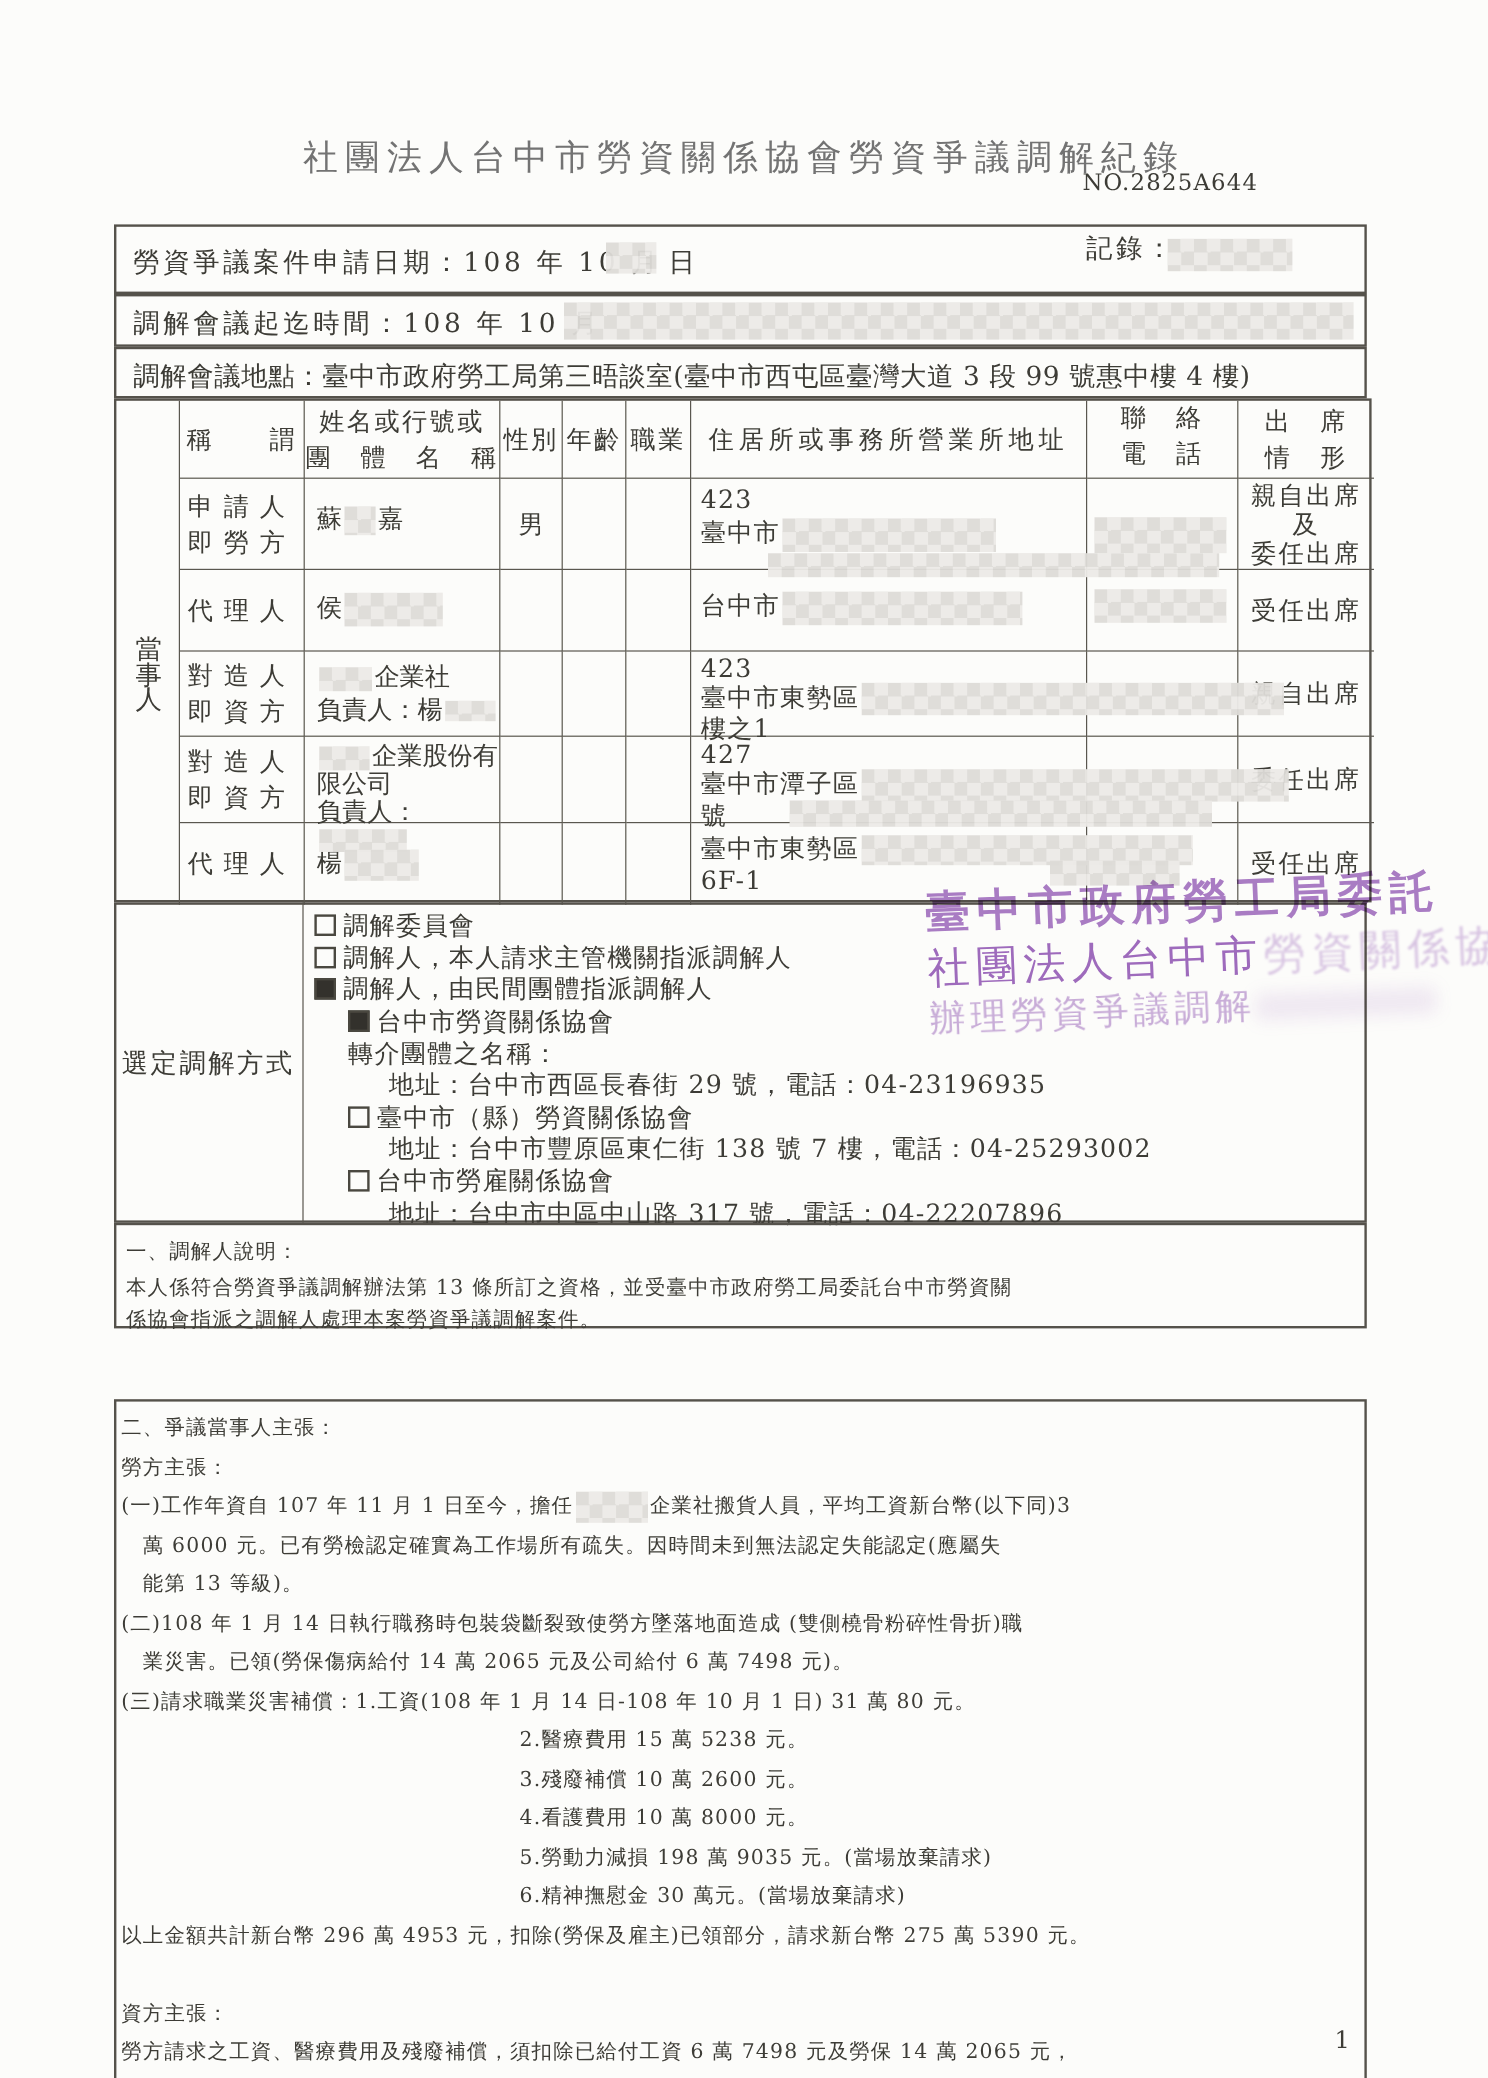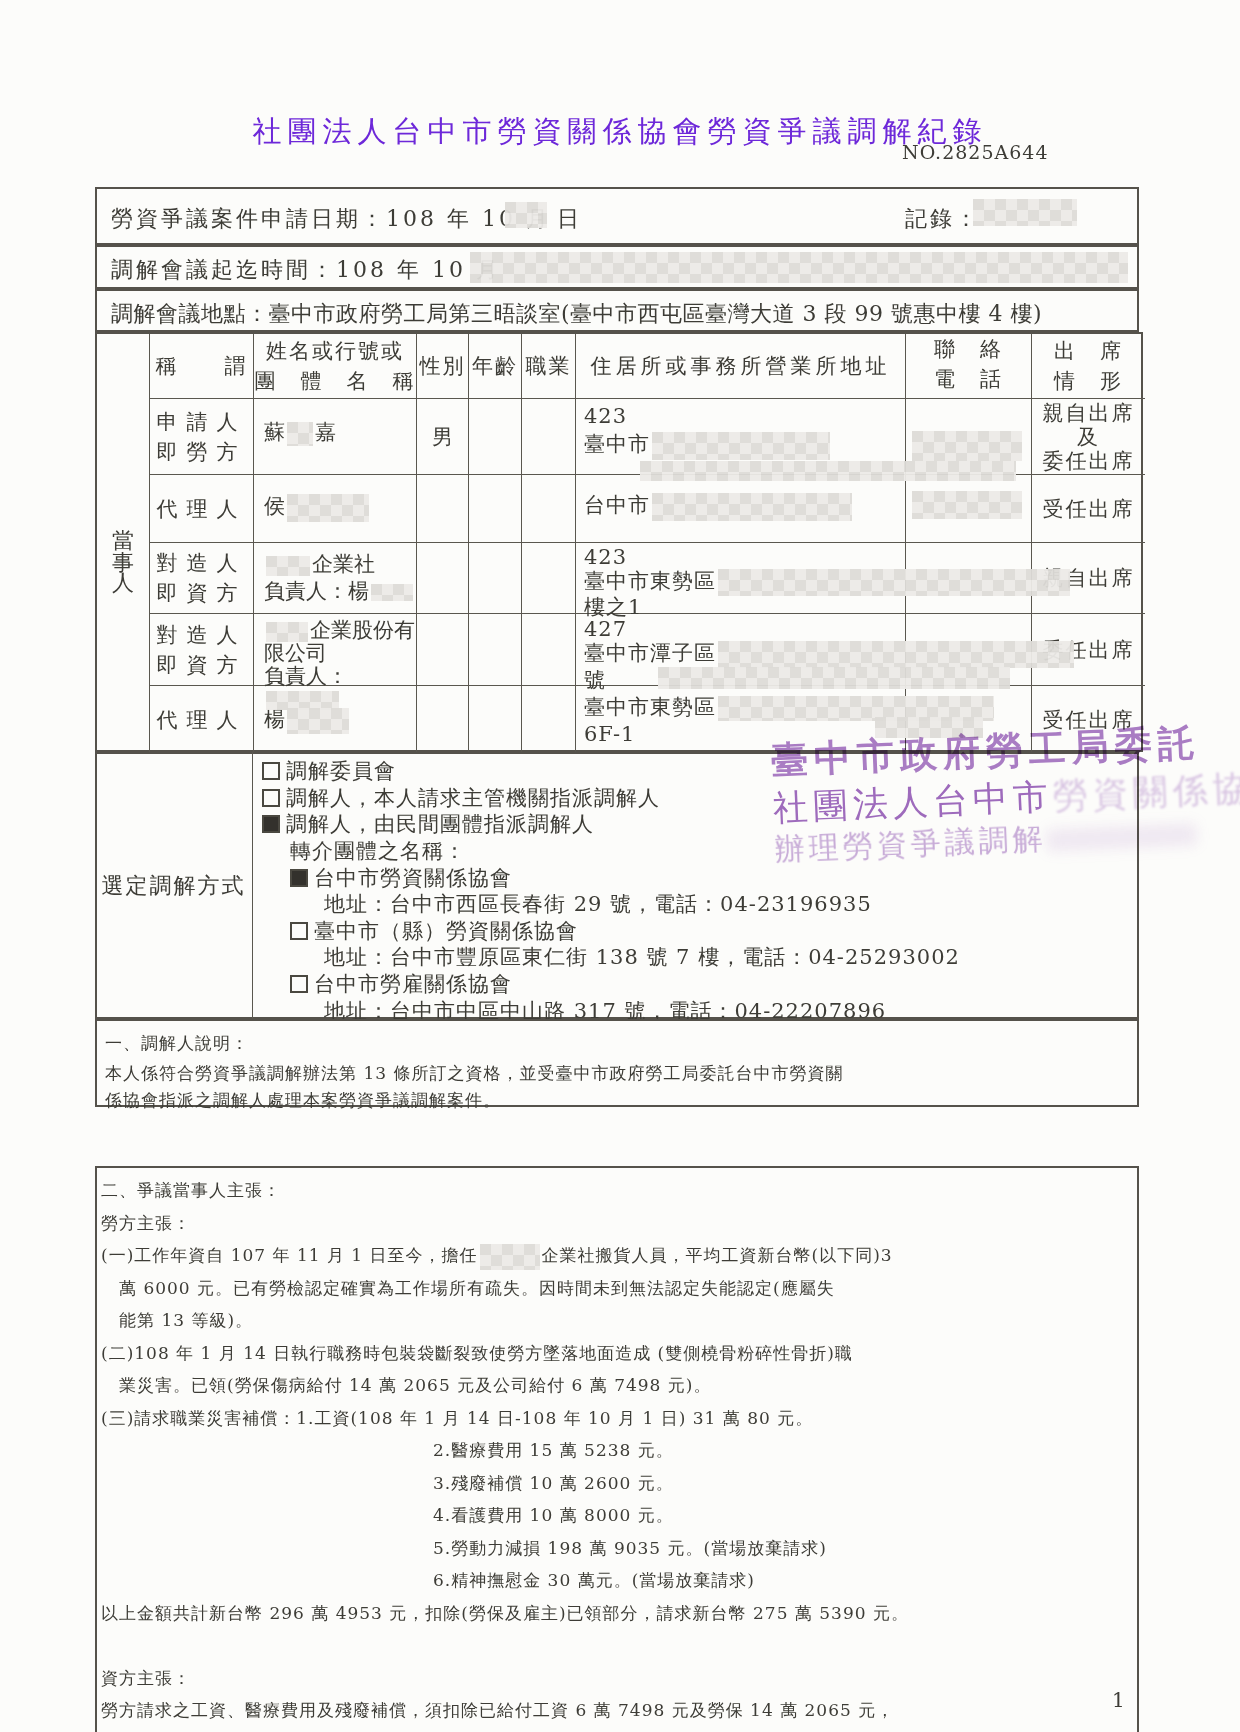--- a/index.html
+++ b/index.html
@@ -48,28 +48,28 @@
   .st2{font-size:35px;letter-spacing:5px;line-height:44px;}
   .st2 .faint{opacity:.38;filter:blur(1px);}
   .st3{font-size:30px;letter-spacing:4px;opacity:.55;filter:blur(.6px);line-height:40px;}
   .smudge{display:inline-block;width:150px;height:22px;background:rgba(160,108,192,.25);filter:blur(7px);vertical-align:middle;}
 </style>
 </head>
 <body>
 
 <div class="sheet">
 
-  <div class="abs" style="left:0;top:112px;width:1240px;text-align:center;font-size:29px;letter-spacing:6px;color:#6d28d9;">社團法人台中市勞資關係協會勞資爭議調解紀錄</div>
+  <div class="abs" style="left:0;top:112px;width:1240px;text-align:center;font-size:29px;letter-spacing:6px;color:#737373;">社團法人台中市勞資關係協會勞資爭議調解紀錄</div>
   <div class="abs" style="left:902px;top:141px;font-size:19px;letter-spacing:1px;">NO.2825A644</div>
 
   <div class="bx" style="top:187px;height:58px;">
     <div class="abs metaline" style="left:14px;top:15px;">勞資爭議案件申請日期：108 年 10 月</div>
     <div class="abs redact" style="left:408px;top:13px;width:42px;height:26px;"></div>
     <div class="abs metaline" style="left:460px;top:15px;">日</div>
-    <div class="abs metaline" style="left:808px;top:15px;">記錄：</div>
+    <div class="abs metaline" style="left:808px;top:3px;">記錄：</div>
     <div class="abs redact" style="left:876px;top:10px;width:104px;height:27px;"></div>
   </div>
 
   <div class="bx" style="top:245px;height:44px;">
     <div class="abs metaline" style="left:14px;top:8px;">調解會議起迄時間：108 年 10 月</div>
     <div class="abs redact" style="left:373px;top:5px;width:658px;height:31px;"></div>
   </div>
 
   <div class="bx" style="top:289px;height:43px;">
     <div class="abs metaline" style="left:14px;top:8px;letter-spacing:0.5px;">調解會議地點：臺中市政府勞工局第三晤談室(臺中市西屯區臺灣大道 3 段 99 號惠中樓 4 樓)</div>
@@ -154,25 +154,25 @@
         <span>調解委員會</span>
       </div>
     <div class="medrow">
         <span class="cb"></span>
         <span>調解人，本人請求主管機關指派調解人</span>
       </div>
     <div class="medrow">
         <span class="cb checked"></span>
         <span>調解人，由民間團體指派調解人</span>
       </div>
-    <div class="medrow ind1">轉介團體之名稱：</div>
     <div class="medrow ind1">
         <span class="cb checked"></span>
         <span>台中市勞資關係協會</span>
       </div>
+    <div class="medrow ind1">轉介團體之名稱：</div>
     <div class="medrow ind2">地址：台中市西區長春街 29 號，電話：04-23196935</div>
     <div class="medrow ind1">
         <span class="cb"></span>
         <span>臺中市（縣）勞資關係協會</span>
       </div>
     <div class="medrow ind2">地址：台中市豐原區東仁街 138 號 7 樓，電話：04-25293002</div>
     <div class="medrow ind1">
         <span class="cb"></span>
         <span>台中市勞雇關係協會</span>
       </div>

